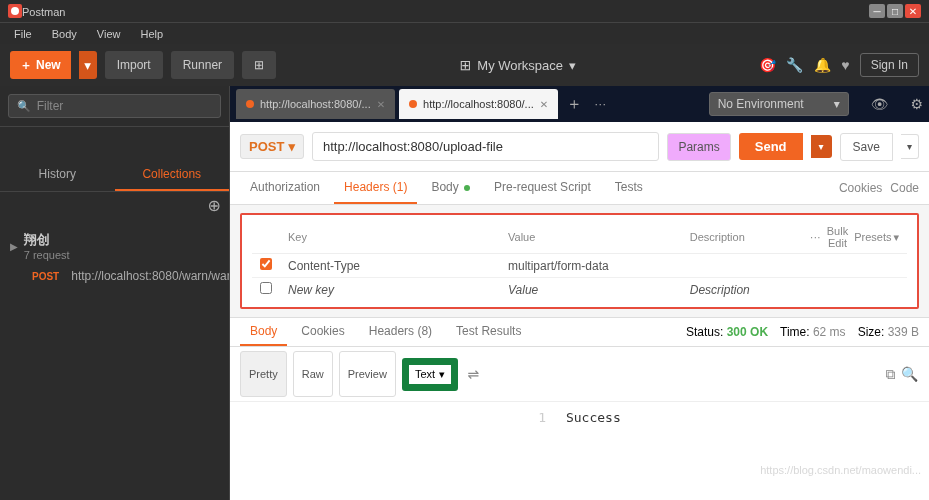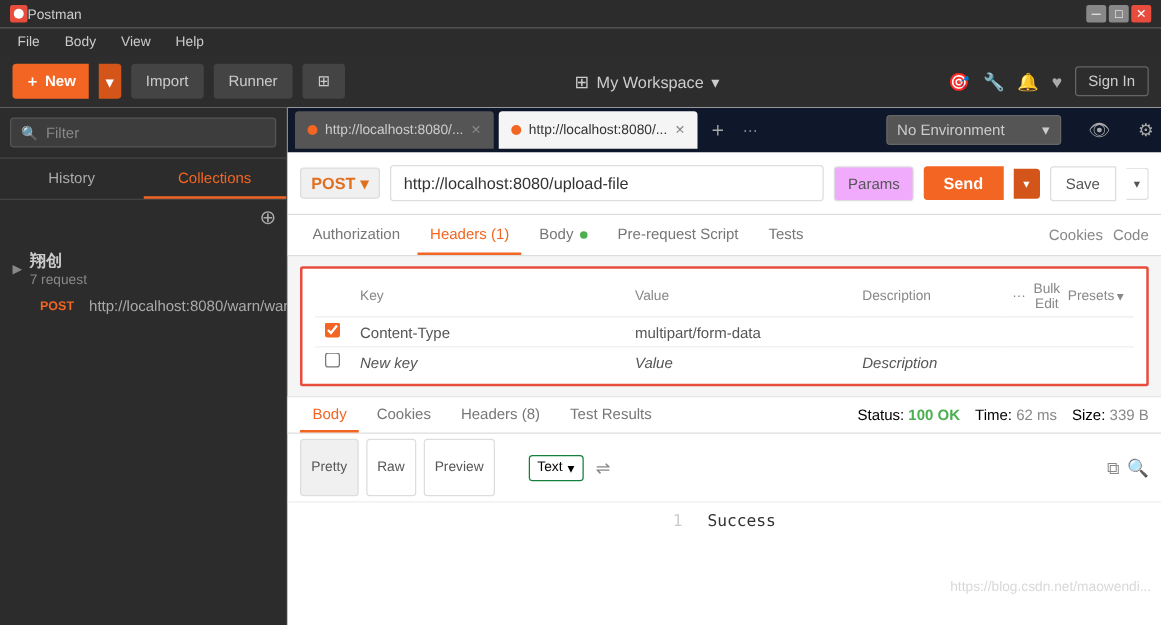--- a/index.html
+++ b/index.html
@@ -134,20 +134,21 @@
     .search-icon { color: #888; font-size: 11px; }
     .sidebar-tabs { display: flex; border-bottom: 1px solid #444; }
     .sidebar-tab {
       flex: 1;
       padding: 8px 0;
       text-align: center;
       color: #aaa;
       font-size: 12px;
       cursor: pointer;
       border-bottom: 2px solid transparent;
+      margin-top: 32px;
     }
     .sidebar-tab.active { color: #f26522; border-bottom: 2px solid #f26522; }
     .sidebar-content { flex: 1; overflow-y: auto; padding: 8px; }
     .sidebar-actions { padding: 4px 8px; display: flex; justify-content: flex-end; }
     .sidebar-action-btn { background: transparent; border: none; color: #aaa; cursor: pointer; font-size: 16px; }
 
     .collection-item { margin-bottom: 4px; }
     .collection-header {
       display: flex;
       align-items: center;
@@ -346,30 +347,29 @@
     .response-toolbar {
       display: flex;
       align-items: center;
       padding: 4px 10px;
       gap: 6px;
       border-bottom: 1px solid #eee;
     }
     .format-btn { padding: 16px 8px; border: 1px solid #ddd; border-radius: 3px; font-size: 11px; cursor: pointer; background: white; color: #555; }
     .format-btn.active { background: #f0f0f0; }
     .format-select {
-      border: 1px solid #15803d;
+      border: 7px solid #15803d;
       border-radius: 3px;
       padding: 3px 6px;
       font-size: 11px;
       background: white;
       cursor: pointer;
       display: flex;
       align-items: center;
       gap: 4px;
-      margin-left: 21px;
     }
     .format-icon-btn { background: transparent; border: none; color: #888; cursor: pointer; font-size: 14px; margin-left: auto; }
     .response-body { flex: 1; padding: 8px; font-family: monospace; font-size: 13px; text-align: center; }
     .line-num { color: #ccc; margin-right: 12px; user-select: none; }
     .response-text { color: #333; }
     .env-select {
       background: #555;
       border: 1px solid #666;
       border-radius: 3px;
       color: #ccc;
@@ -561,21 +561,21 @@
       </table>
     </div>
 
     <div class="response-section">
       <div class="response-tabs-bar">
         <div class="response-tab active">Body</div>
         <div class="response-tab">Cookies</div>
         <div class="response-tab">Headers (8)</div>
         <div class="response-tab">Test Results</div>
         <div class="response-status">
-          <span>Status: <span class="status-ok">100 OK</span></span>
+          <span>Status: <span class="status-ok">300 OK</span></span>
           <span>Time: <span class="status-time">62 ms</span></span>
           <span>Size: <span class="status-size">339 B</span></span>
         </div>
       </div>
       <div class="response-toolbar">
         <button class="format-btn active">Pretty</button>
         <button class="format-btn">Raw</button>
         <button class="format-btn">Preview</button>
         <div class="format-select">
           <span>Text</span>

